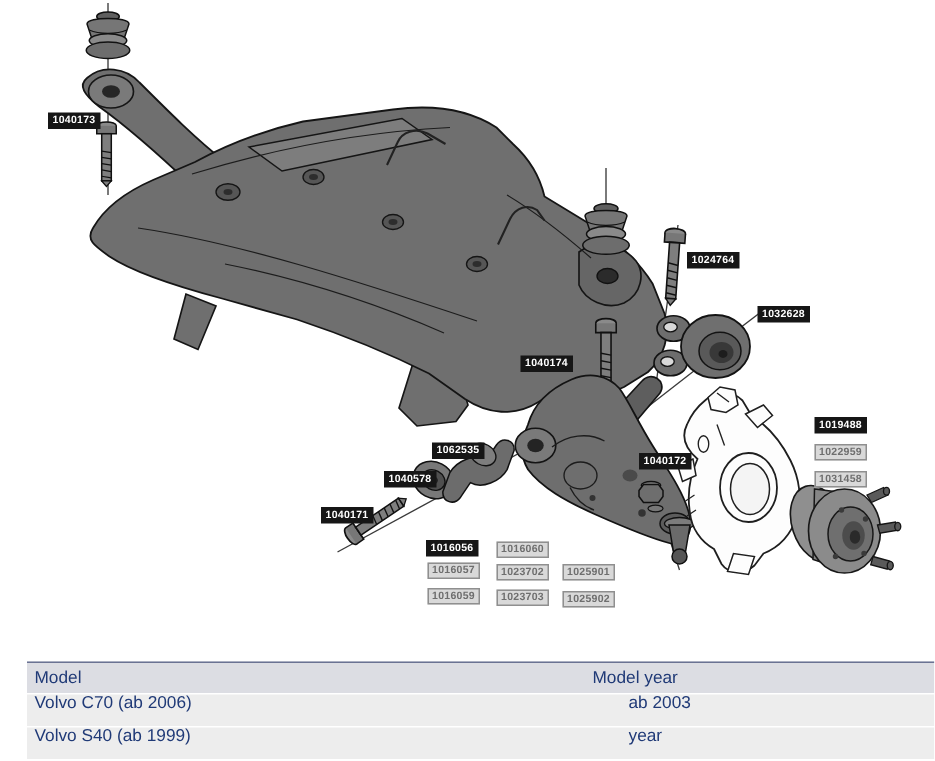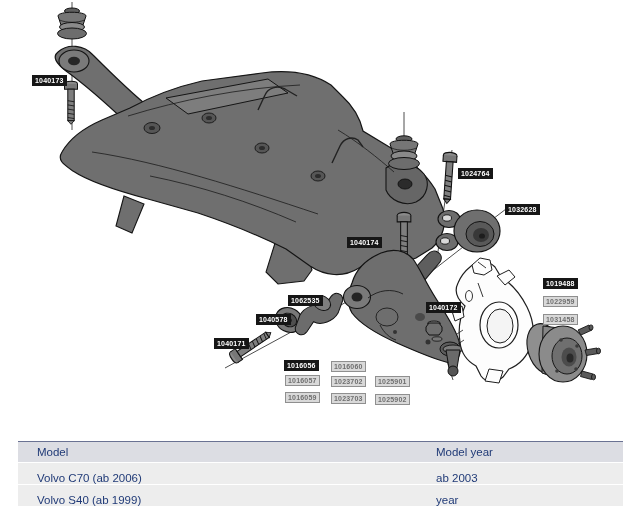--- a/index.html
+++ b/index.html
@@ -12,23 +12,23 @@
   .plabel{position:absolute;font:bold 7px/1 "Liberation Sans",sans-serif;
           padding:2px 3px;letter-spacing:.2px;white-space:nowrap;cursor:pointer;}
   .plabel.active{background:#161616;color:#ffffff;}
   .plabel.inactive{background:#d9d9d9;color:#6e6e6e;border:1px solid #8f8f8f;padding:1px 2px;}
 
   
   .mtable{position:absolute;left:18px;top:441px;width:605px;
           font-size:11.5px;color:#203a77;}
   .t-header{display:flex;align-items:center;height:20px;background:#dcdde3;
             border-top:1px solid #6a7293;}
-  .t-row{display:flex;align-items:flex-end;height:21px;background:#ededed;margin-top:1px;cursor:pointer;}
-  .cell-model{width:377px;padding-left:19px;box-sizing:border-box;overflow:hidden;}
-  .cell-year{flex:1;overflow:hidden;margin-left:41px;}
+  .t-row{display:flex;align-items:flex-start;height:21px;background:#ededed;margin-top:1px;cursor:pointer;gap:24px;}
+  .cell-model{width:377px;padding-left:5px;box-sizing:border-box;overflow:hidden;}
+  .cell-year{flex:1;overflow:hidden;}
 </style>
 </head>
 <body>
 
 <div class="stage">
 
   <div class="diagram">
     <svg width="623" height="425" viewBox="0 0 623 425">
       <defs>
         <g id="boltv">

